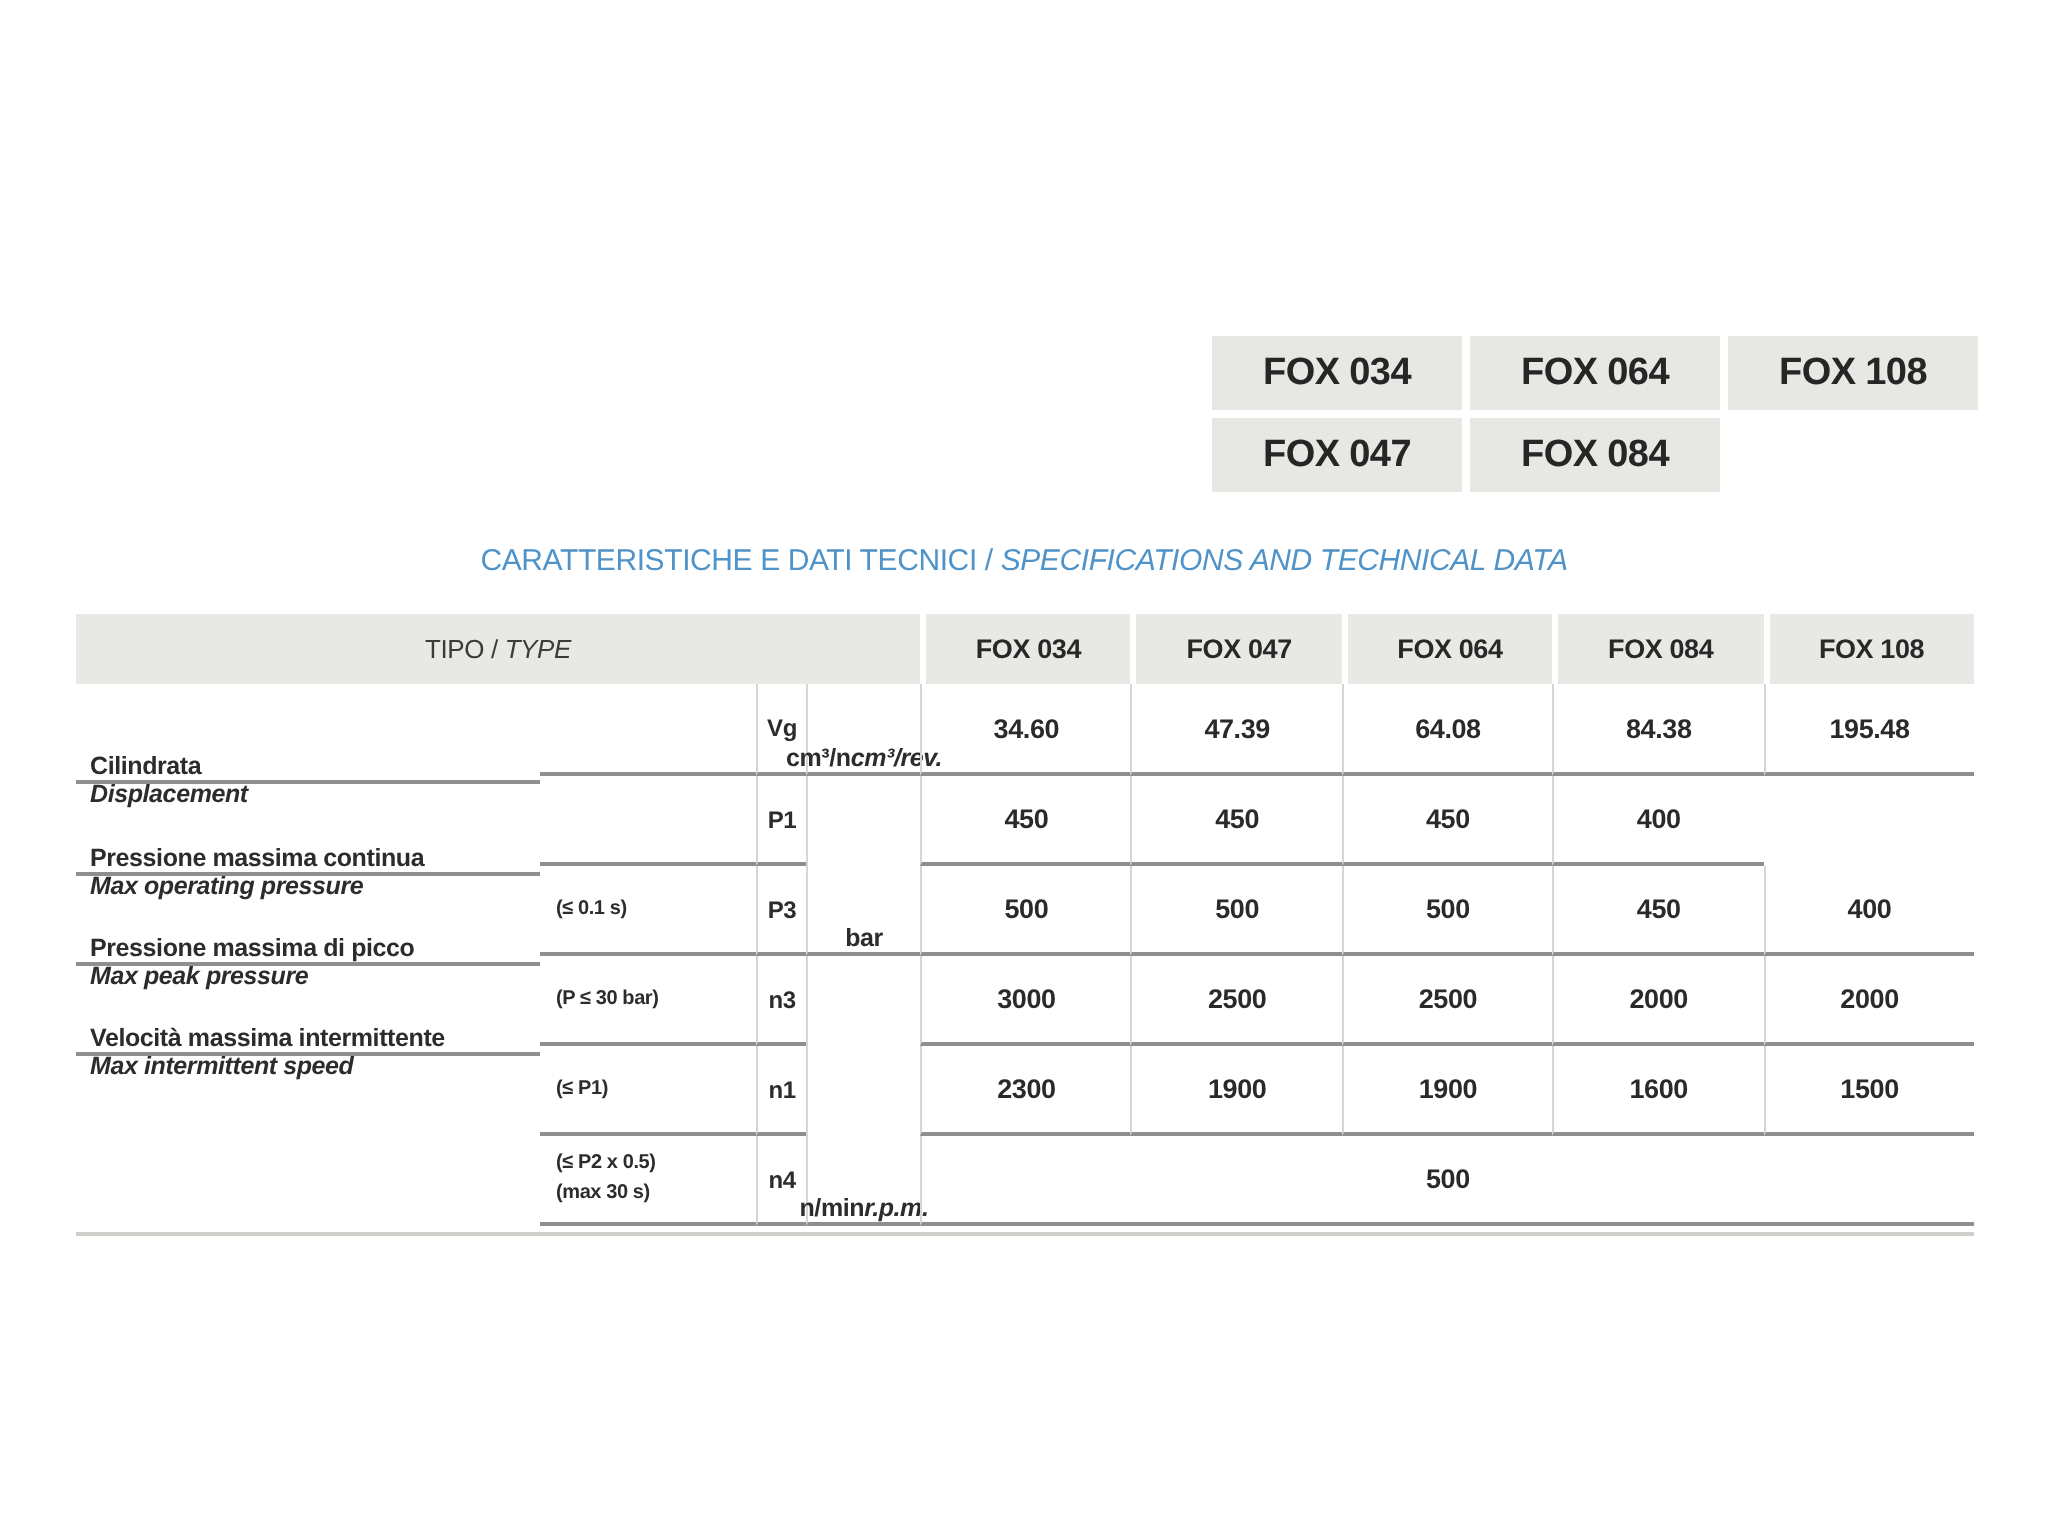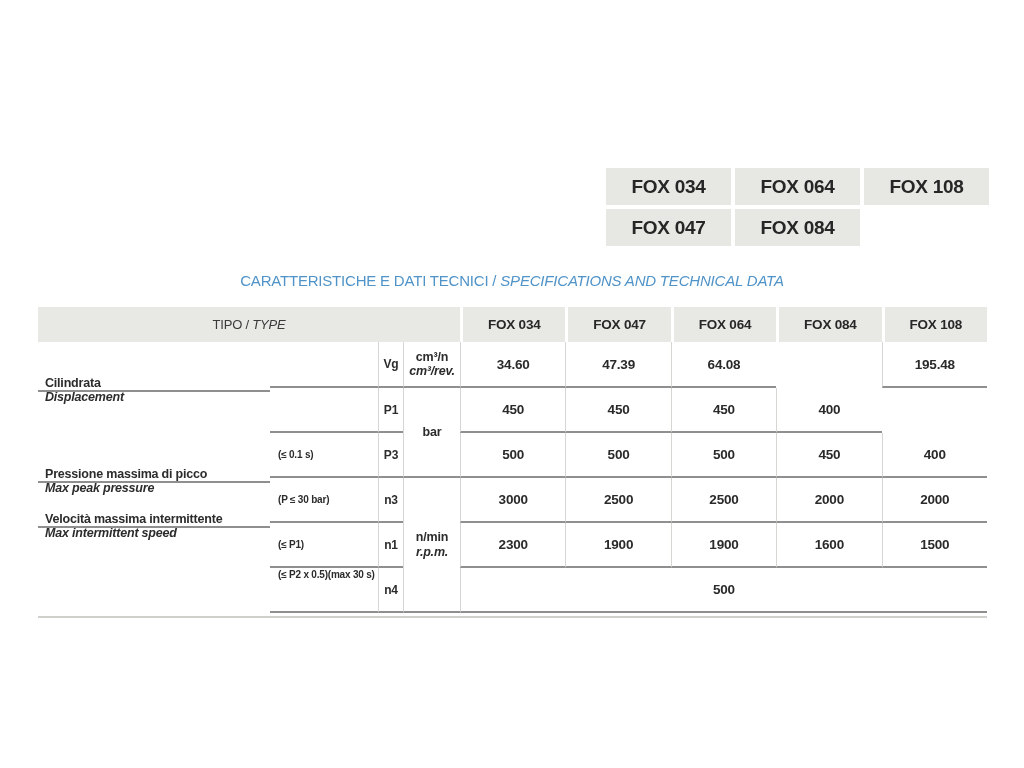--- a/index.html
+++ b/index.html
@@ -43,24 +43,24 @@
   }
   .hfox { font-weight:700; font-size:13.5px; color:#282828; border-left:3px solid #ffffff; }
   .bb  { border-bottom:2px solid #8f8f8f; }
   .vl  { border-left:1px solid #d6d6d2; }
 
   .label-cell { flex-direction:column; align-items:flex-start; justify-content:center; padding-left:7px;margin-top:48px; }
   .label-it { font-weight:700; font-size:12.5px; line-height:14.5px; }
   .label-en { font-weight:700; font-style:italic; font-size:12.5px; line-height:14.5px; }
 
   .cond-cell { justify-content:flex-start; padding-left:8px; font-weight:700; font-size:10px; }
-  .cond-cell.two-line { flex-direction:row; align-items:flex-start; line-height:14.5px; }
+  .cond-cell.two-line { flex-direction:column; align-items:flex-start; line-height:14.5px;justify-content:center; }
 
   .sym-cell  { font-weight:700; font-size:12px; }
-  .unit-cell { flex-direction:column; font-weight:700; font-size:12.5px; line-height:14.5px; }
+  .unit-cell { flex-direction:row; font-weight:700; font-size:12.5px; line-height:14.5px;align-items:flex-end; }
   .unit-cell em { font-style:italic; font-weight:700; }
 
   .val-cell { font-weight:700; font-size:13.5px; color:#2a2a2a; }
 
   .table-underline {
     position:absolute; left:38px; top:616px; width:949px; height:2px; background:#cfcfcc;
   }
 </style>
 </head>
 <body>
@@ -98,22 +98,27 @@
   </div>
   <div class="cell cond-cell bb" style="grid-area:2/2/3/3"></div>
   <div class="cell sym-cell bb vl" style="grid-area:2/3/3/4">Vg</div>
   <div class="cell unit-cell bb vl" style="grid-area:2/4/3/5">
     <span>cm³/n</span>
     <em>cm³/rev.</em>
   </div>
   <div class="cell val-cell bb vl" style="grid-area:2/5/3/6">34.60</div>
   <div class="cell val-cell bb vl" style="grid-area:2/6/3/7">47.39</div>
   <div class="cell val-cell bb vl" style="grid-area:2/7/3/8">64.08</div>
+  <div class="cell val-cell bb vl" style="grid-area:2/8/3/9">84.38</div>
   <div class="cell val-cell bb vl" style="grid-area:2/9/3/10">195.48</div>
 
+  <div class="cell label-cell bb" style="grid-area:3/1/4/2">
+    <span class="label-it">Pressione massima continua</span>
+    <span class="label-en">Max operating pressure</span>
+  </div>
   <div class="cell cond-cell bb" style="grid-area:3/2/4/3"></div>
   <div class="cell sym-cell bb vl" style="grid-area:3/3/4/4">P1</div>
   <div class="cell unit-cell bb vl" style="grid-area:3/4/5/5">bar</div>
   <div class="cell val-cell bb vl" style="grid-area:3/5/4/6">450</div>
   <div class="cell val-cell bb vl" style="grid-area:3/6/4/7">450</div>
   <div class="cell val-cell bb vl" style="grid-area:3/7/4/8">450</div>
   <div class="cell val-cell bb vl" style="grid-area:3/8/4/9">400</div>
 
   <div class="cell label-cell bb" style="grid-area:4/1/5/2">
     <span class="label-it">Pressione massima di picco</span>

